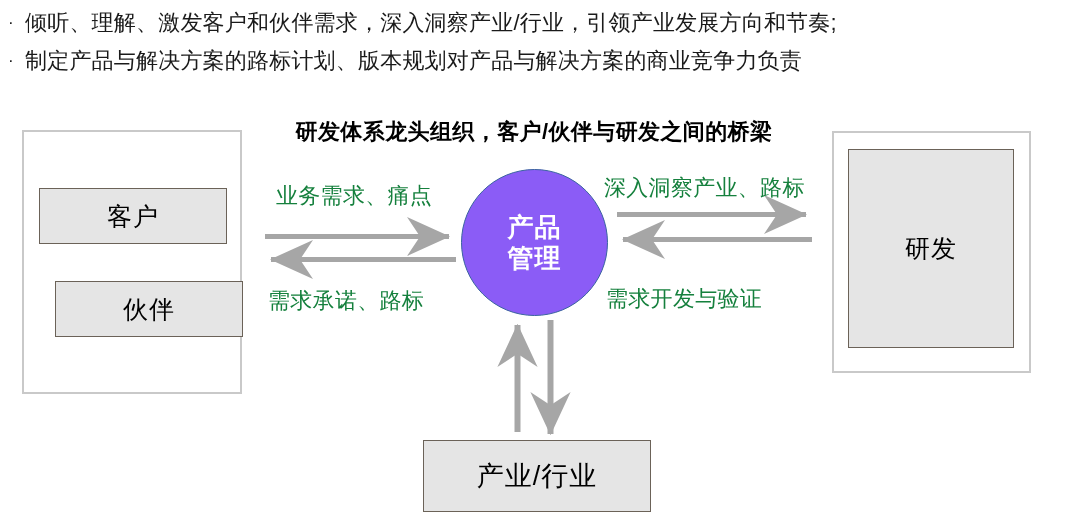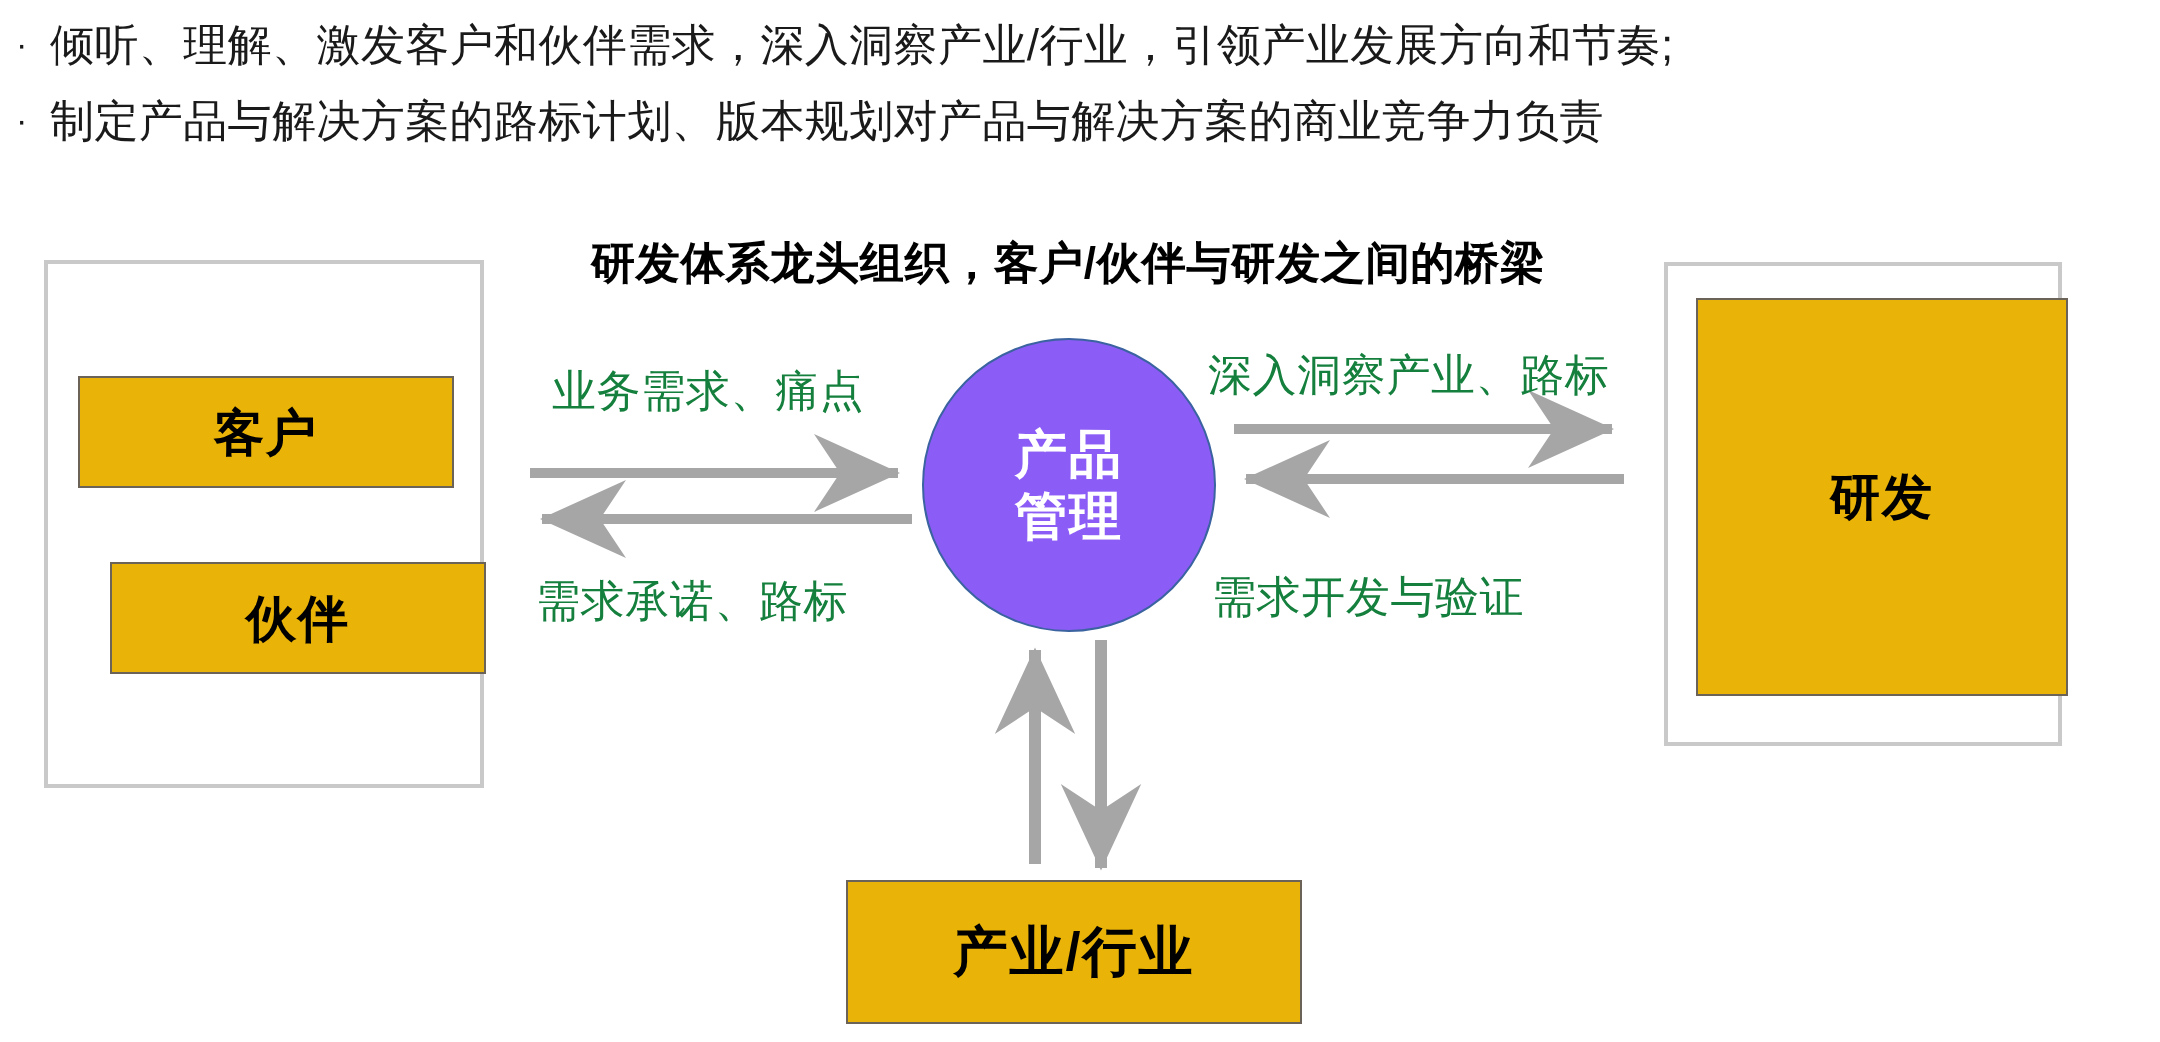--- a/index.html
+++ b/index.html
@@ -82,27 +82,27 @@
   #right-container {
     left: 832px;
     top: 131px;
     width: 199px;
     height: 242px;
   }
 
   
   .peach-box {
     position: absolute;
-    background: #eab308;
+    background: #e5e5e5;
     border: 1.5px solid #6b6258;
     box-sizing: border-box;
     display: flex;
     align-items: center;
     justify-content: center;
-    font-weight: bold;
+    font-weight: normal;
     color: #000000;
   }
   #customer-box {
     left: 39px;
     top: 188px;
     width: 188px;
     height: 56px;
     font-size: 25px;
     letter-spacing: 1px;
   }
@@ -111,21 +111,21 @@
     top: 281px;
     width: 188px;
     height: 56px;
     font-size: 25px;
     letter-spacing: 1px;
     margin-left: 16px;
   }
   #rd-box {
     left: 848px;
     top: 149px;
-    width: 186px;
+    width: 166px;
     height: 199px;
     font-size: 25px;
     letter-spacing: 1px;
   }
   #industry-box {
     left: 423px;
     top: 440px;
     width: 228px;
     height: 72px;
     font-size: 27px;

